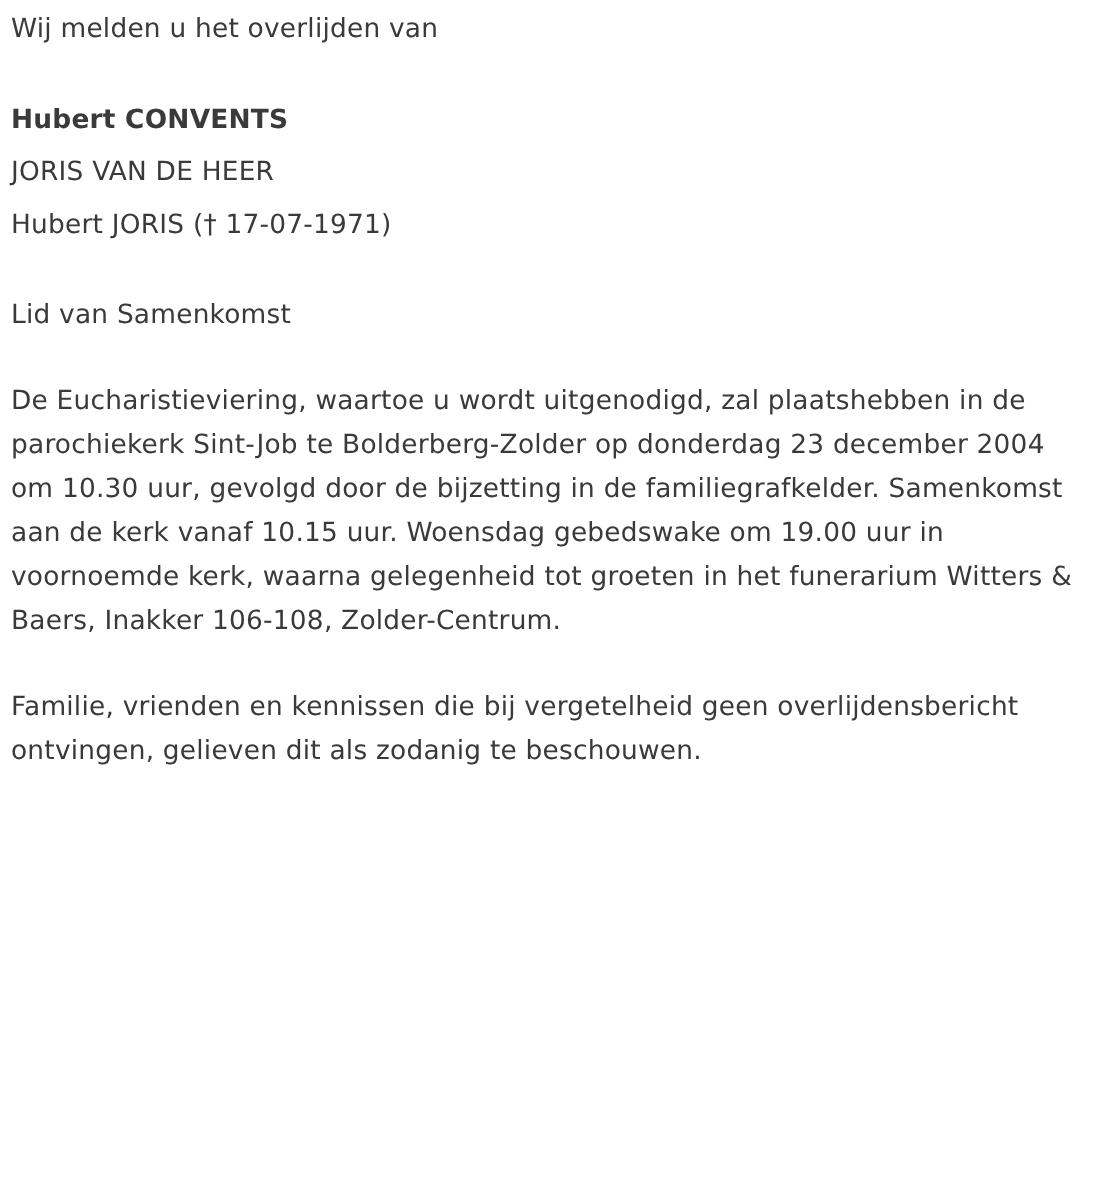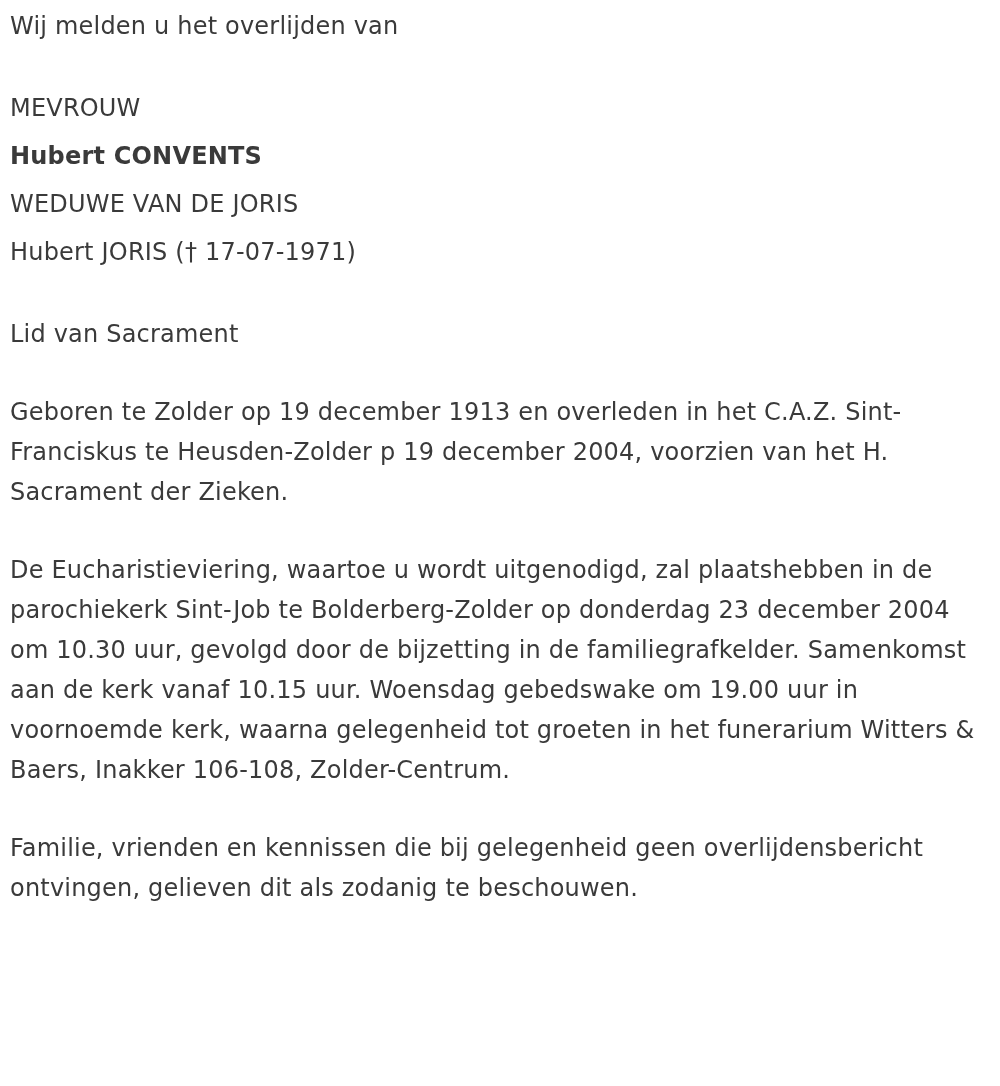--- a/index.html
+++ b/index.html
@@ -38,28 +38,26 @@
   }
 </style>
 </head>
 <body>
 
 <div class="page">
 
   <p class="intro-line">Wij melden u het overlijden van</p>
 
   <div class="header-block">
-    <div>MEVROUW</div>
     <div class="deceased-name">Hubert CONVENTS</div>
-    <div>WEDUWE VAN DE JORIS</div>
+    <div>JORIS VAN DE HEER</div>
     <div>Hubert JORIS († 17-07-1971)</div>
   </div>
 
-  <p class="body-paragraph membership-line">Lid van Sacrament</p>
+  <p class="body-paragraph membership-line">Lid van Samenkomst</p>
 
-  <p class="body-paragraph">Geboren te Zolder op 19 december 1913 en overleden in het C.A.Z. Sint-Franciskus te Heusden-Zolder p 19 december 2004, voorzien van het H. Sacrament der Zieken.</p>
 
   <p class="body-paragraph">De Eucharistieviering, waartoe u wordt uitgenodigd, zal plaatshebben in de parochiekerk Sint-Job te Bolderberg-Zolder op donderdag 23 december 2004 om 10.30 uur, gevolgd door de bijzetting in de familiegrafkelder. Samenkomst aan de kerk vanaf 10.15 uur. Woensdag gebedswake om 19.00 uur in voornoemde kerk, waarna gelegenheid tot groeten in het funerarium Witters &amp; Baers, Inakker 106-108, Zolder-Centrum.</p>
 
 
-  <p class="body-paragraph">Familie, vrienden en kennissen die bij gelegenheid geen overlijdensbericht ontvingen, gelieven dit als zodanig te beschouwen.</p>
+  <p class="body-paragraph">Familie, vrienden en kennissen die bij vergetelheid geen overlijdensbericht ontvingen, gelieven dit als zodanig te beschouwen.</p>
 
 </div>
 
 </body></html>

